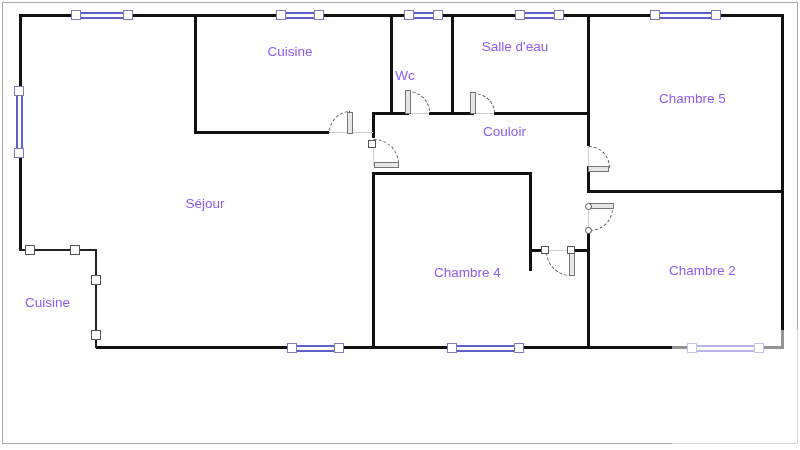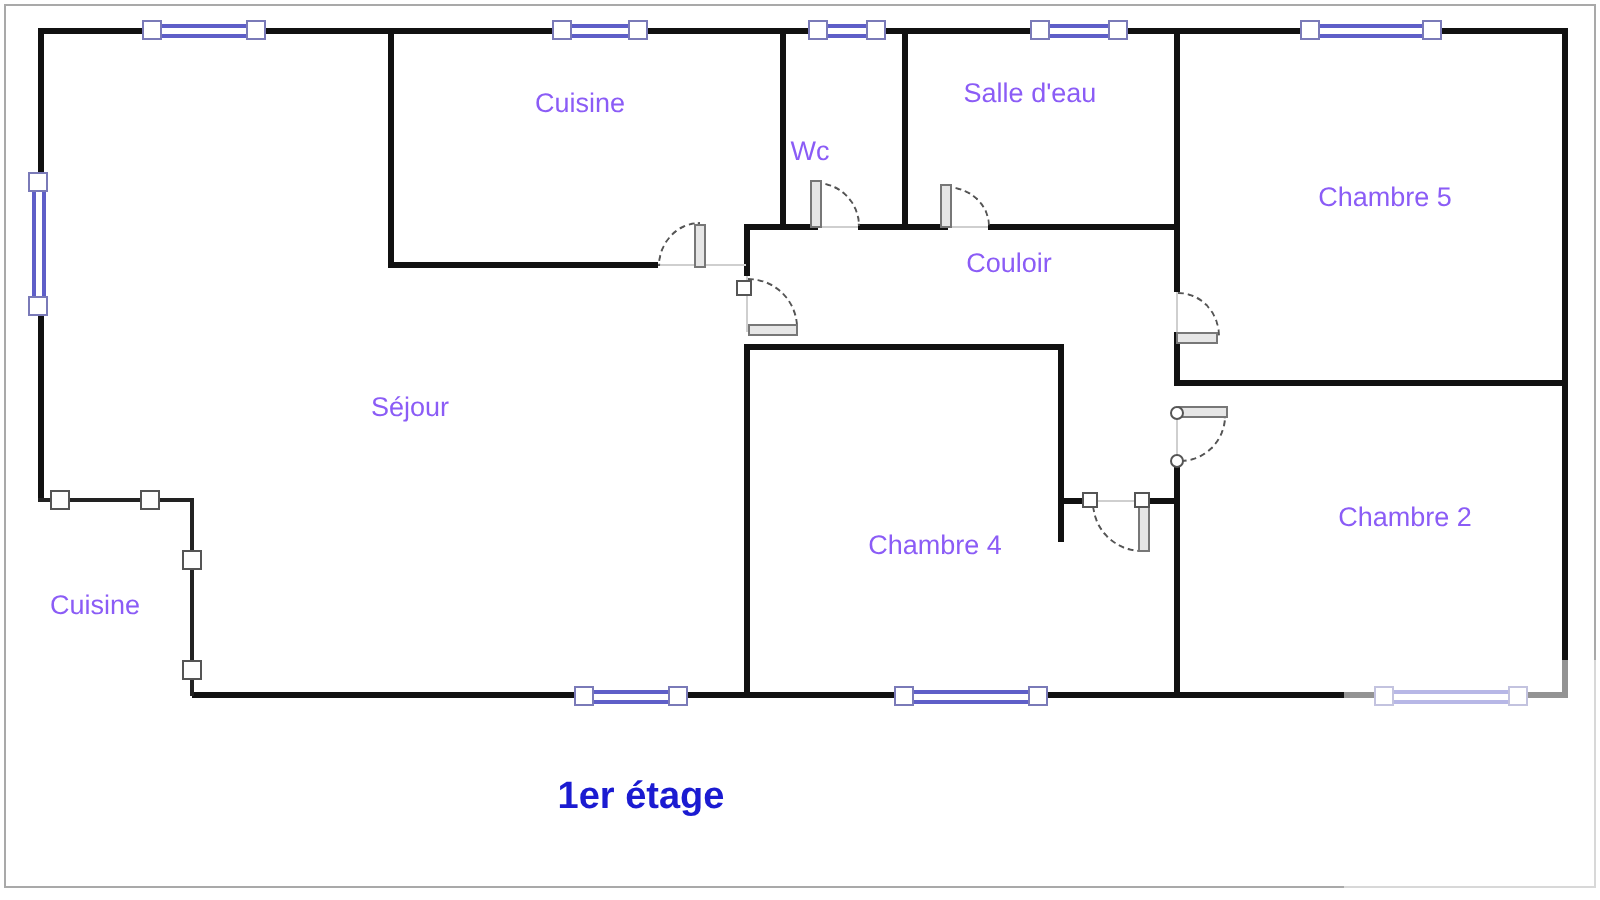--- a/index.html
+++ b/index.html
@@ -151,19 +151,18 @@
       <div class="post b"></div>
     </div>
 
   <div class="room-label" style="left:255px;top:44px;width:70px;">Cuisine</div>
   <div class="room-label" style="left:385px;top:44px;width:40px;margin-top:24px;">Wc</div>
   <div class="room-label" style="left:470px;top:39px;width:90px;">Salle d'eau</div>
   <div class="room-label" style="left:650px;top:91px;width:85px;">Chambre 5</div>
   <div class="room-label" style="left:472px;top:124px;width:65px;">Couloir</div>
   <div class="room-label" style="left:175px;top:196px;width:60px;">Séjour</div>
   <div class="room-label" style="left:425px;top:265px;width:85px;">Chambre 4</div>
-  <div class="room-label" style="left:660px;top:251px;width:85px;">Chambre 2</div>
+  <div class="room-label" style="left:660px;top:263px;width:85px;">Chambre 2</div>
   <div class="room-label" style="left:15px;top:295px;width:65px;">Cuisine</div>
 
-  <div class="plan-title" style="left:258px;top:388px;width:125px;">1er étage</div>
 
   <div class="fade"></div>
 </div>
 
 </body></html>

